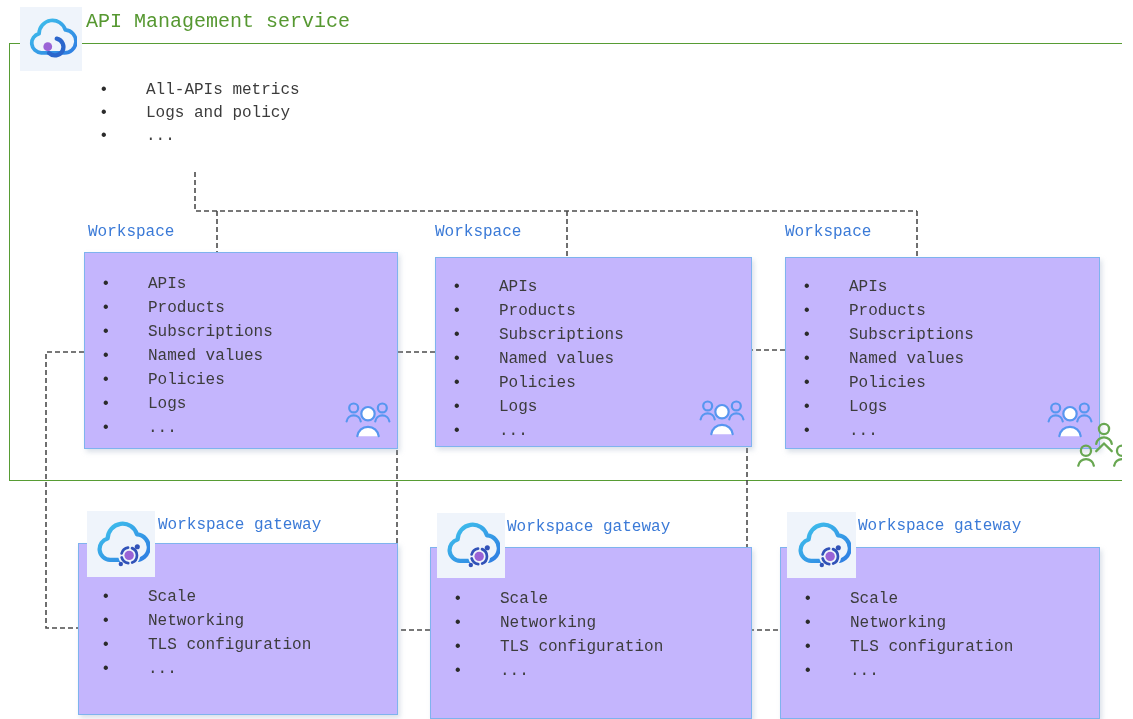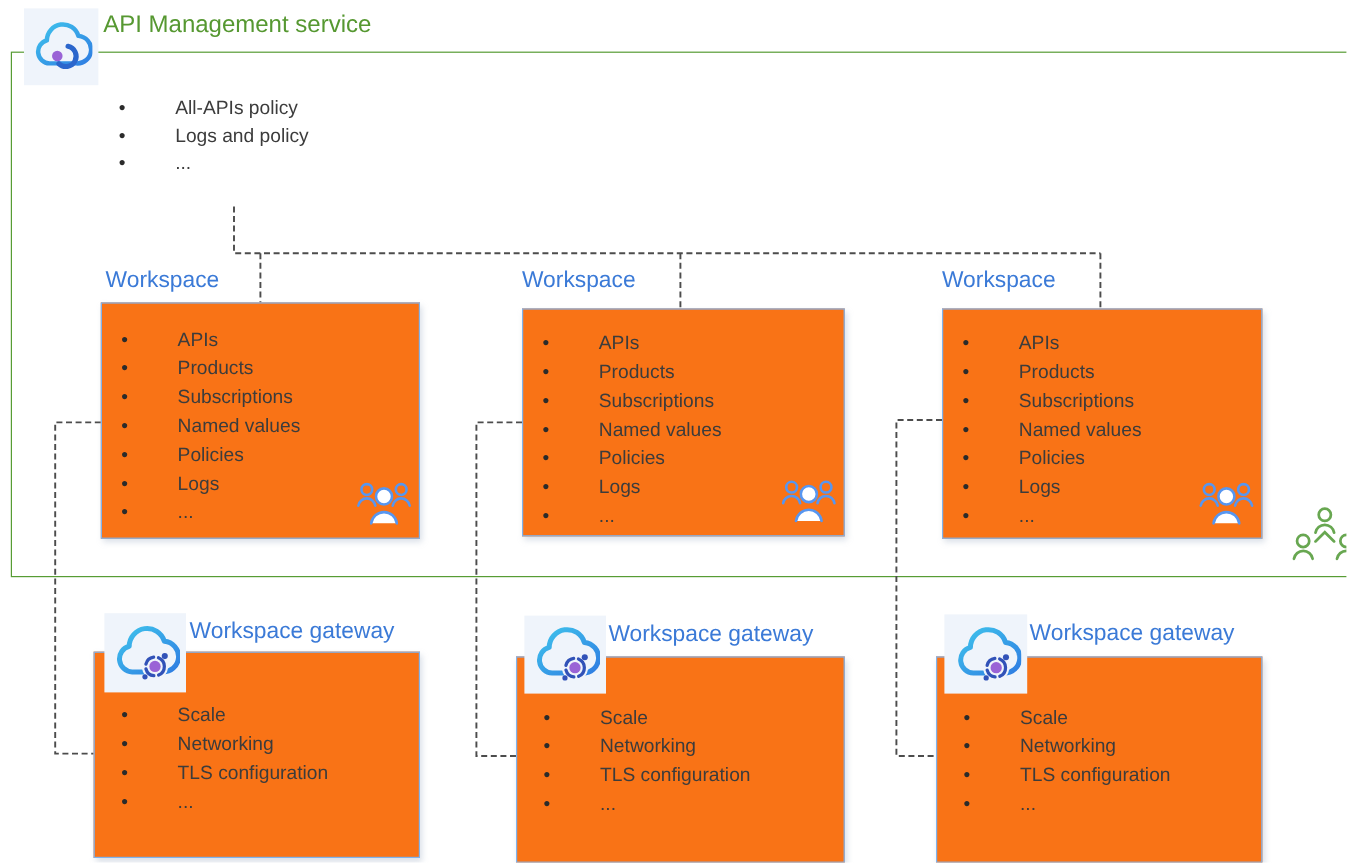--- a/index.html
+++ b/index.html
@@ -1,18 +1,18 @@
 <!DOCTYPE html>
 <html><head>
 <meta charset="utf-8">
 <style>
   html,body{margin:0;padding:0;background:#ffffff;}
   .canvas{
     position:relative;width:1122px;height:719px;background:#ffffff;overflow:hidden;
-    font-family:Liberation Sans, sans-serif;color:#3b3b3b;
+    font-family:Liberation Mono, monospace;color:#3b3b3b;
   }
   .abs{position:absolute;}
   
   .service-box{
     position:absolute;left:9px;top:43px;width:1116px;height:436px;
     border:1.5px solid #579c34;background:transparent;
   }
   .service-title{
     position:absolute;left:86px;top:10px;font-size:20px;color:#569831;
     white-space:nowrap;z-index:3;
@@ -21,25 +21,25 @@
     position:absolute;background:#eff4fb;display:flex;align-items:center;justify-content:center;
     z-index:3;
   }
   
   ul.blist{list-style:none;margin:0;padding:0;position:absolute;}
   ul.blist li{position:relative;padding-left:49px;font-size:16px;line-height:23px;color:#3c3c3c;white-space:nowrap;}
   ul.blist li::before{content:"\2022";position:absolute;left:2px;top:0;color:#2b2b2b;}
   ul.blist.lh24 li{line-height:24px;}
   
   .panel{
-    position:absolute;background:#f97316;border:1.4px solid #7fb3ee;
-    box-shadow:2px 3px 5px rgba(150,165,190,.35);z-index:2;
+    position:absolute;background:#c4b5fd;border:1.4px solid #7fb3ee;
+    box-shadow:2px 3px 5px rgba(150,165,190,.35);z-index:2;padding-left:48px;
   }
   .blue-title{
-    position:absolute;font-size:19px;color:#3b7ad7;white-space:nowrap;z-index:3;
+    position:absolute;font-size:16px;color:#3b7ad7;white-space:nowrap;z-index:3;
   }
   .people-badge{position:absolute;right:6px;bottom:9px;width:46px;height:42px;}
   
   svg.connectors{position:absolute;left:0;top:0;z-index:1;pointer-events:none;}
   .defs-holder{position:absolute;width:0;height:0;overflow:hidden;}
 </style>
 </head>
 <body>
 
 <svg class="defs-holder" aria-hidden="true">
@@ -70,21 +70,21 @@
 
   <div class="icon-square" style="left:20px;top:7px;width:62px;height:64px;">
     <svg width="52" height="48" viewBox="0 0 64 58">
       <path d="M20 46 A12 12 0 0 1 17.3 22.4 A16.5 16.5 0 0 1 49.6 17.8 A11.5 11.5 0 0 1 47.5 46 L20 46" fill="none" stroke="url(#cloudGrad)" stroke-width="4.6" stroke-linejoin="round" stroke-linecap="round"></path>
       <path d="M39 28.5 a10.5 10.5 0 1 1 -9.5 17.8" fill="none" stroke="#2b66cc" stroke-width="5.2" stroke-linecap="round"></path>
       <circle cx="28" cy="38.5" r="5.4" fill="#9a63d6"></circle>
     </svg>
   </div>
 
   <ul class="blist" style="left:97px;top:79px;">
-    <li>All-APIs policy</li>
+    <li>All-APIs metrics</li>
     <li>Logs and policy</li>
     <li>...</li>
   </ul>
 
   <div class="abs" style="left:1076px;top:420px;width:56px;height:52px;z-index:3;">
     <svg width="56" height="52" viewBox="0 0 54 50">
       <g fill="none" stroke="#68a751" stroke-width="2.2" stroke-linecap="round">
         <circle cx="27" cy="8.6" r="4.9"></circle>
         <path d="M19.5 23 a7.6 7.6 0 0 1 15 0"></path>
         <path d="M19.5 30 L27 22.6 L34.5 30"></path>

